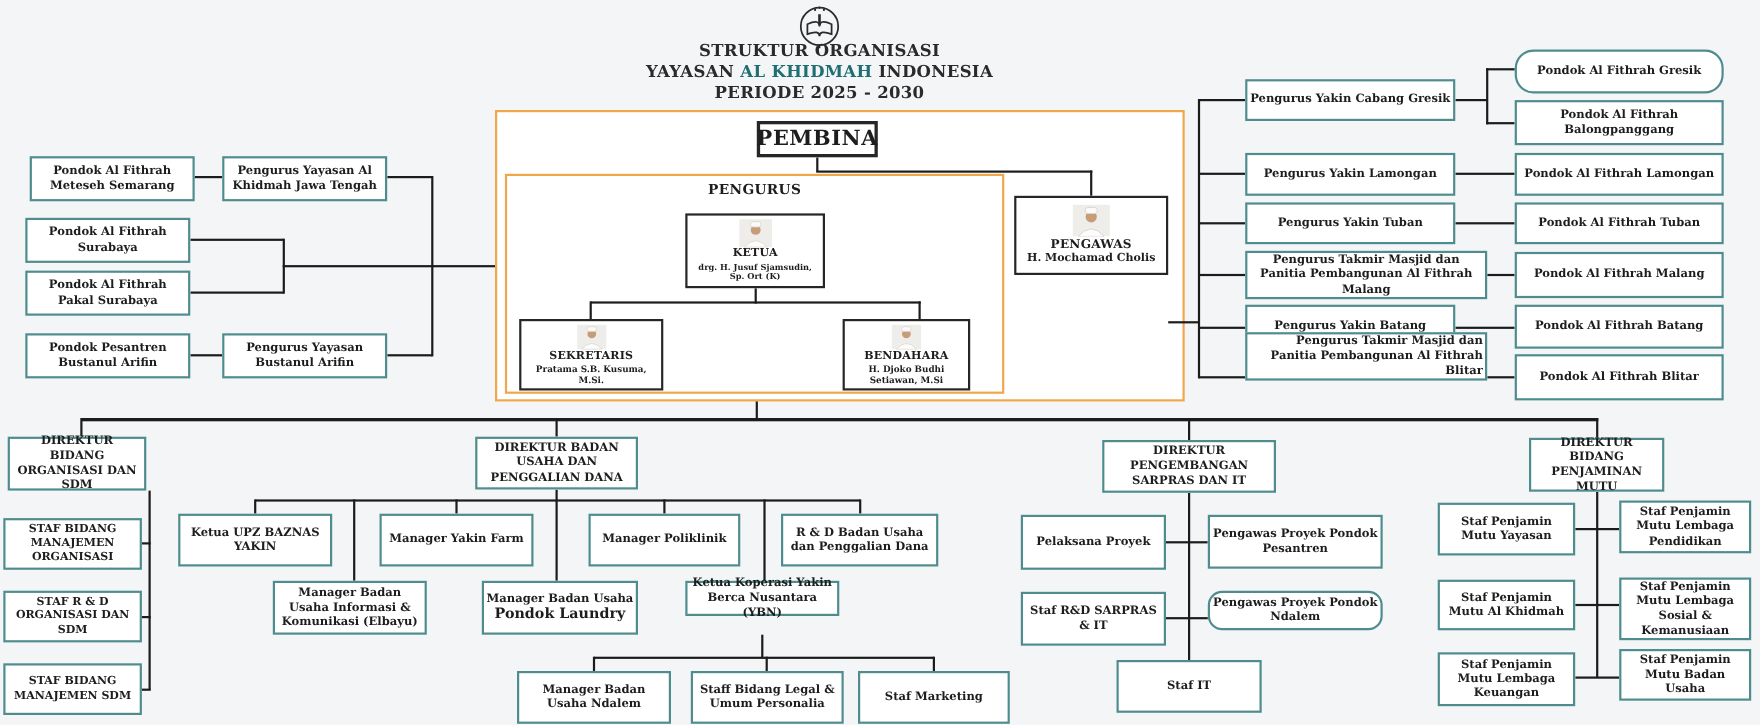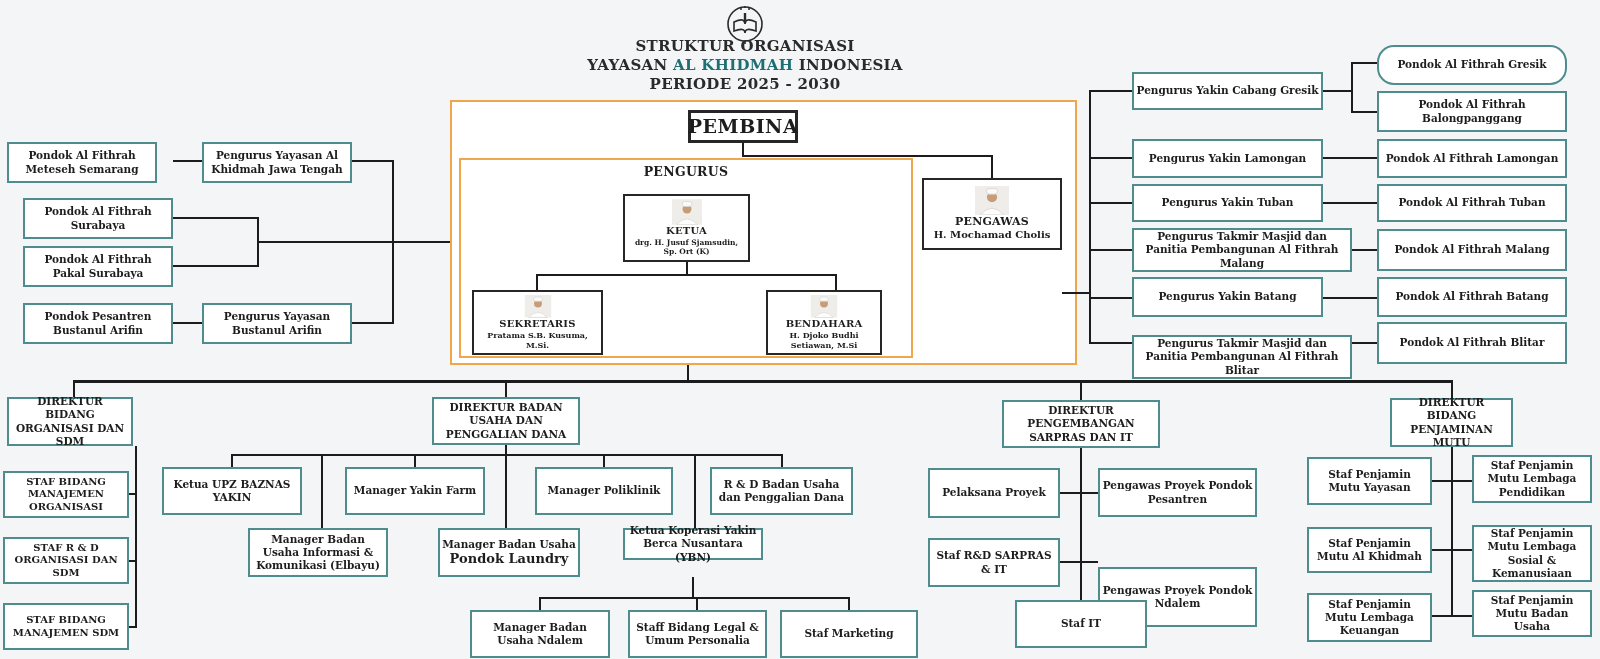--- a/index.html
+++ b/index.html
@@ -114,21 +114,21 @@
 
   <div class="ln v" style="left:1080px;top:448px;height:152px;"></div>
   <div class="ln h" style="left:1060px;top:492px;width:38px;"></div>
   <div class="ln h" style="left:1060px;top:561px;width:38px;"></div>
 
   <div class="ln v" style="left:1451px;top:447px;height:169px;"></div>
   <div class="ln h" style="left:1432px;top:480px;width:40px;"></div>
   <div class="ln h" style="left:1432px;top:549px;width:40px;"></div>
   <div class="ln h" style="left:1432px;top:615px;width:40px;"></div>
 
-  <div class="bx" style="left:7px;top:142px;width:150px;height:41px;">Pondok Al Fithrah Meteseh Semarang</div>
+  <div class="bx" style="left:27px;top:142px;width:150px;height:41px;">Pondok Al Fithrah Meteseh Semarang</div>
   <div class="bx" style="left:202px;top:142px;width:150px;height:41px;">Pengurus Yayasan Al Khidmah Jawa Tengah</div>
   <div class="bx" style="left:23px;top:198px;width:150px;height:41px;">Pondok Al Fithrah Surabaya</div>
   <div class="bx" style="left:23px;top:246px;width:150px;height:41px;">Pondok Al Fithrah Pakal Surabaya</div>
   <div class="bx" style="left:23px;top:303px;width:150px;height:41px;">Pondok Pesantren Bustanul Arifin</div>
   <div class="bx" style="left:202px;top:303px;width:150px;height:41px;">Pengurus Yayasan Bustanul Arifin</div>
 
   <div class="bx black pembina" style="left:688px;top:110px;width:110px;height:33px;">PEMBINA</div>
   <div class="penglabel" style="left:459px;top:164px;width:454px;">PENGURUS</div>
 
   <div class="bx black photo" style="left:623px;top:194px;width:127px;height:68px;">
@@ -179,21 +179,21 @@
   <div class="bx" style="left:1377px;top:45px;width:190px;height:40px;border-radius:17px;">Pondok Al Fithrah Gresik</div>
   <div class="bx" style="left:1377px;top:91px;width:190px;height:41px;">Pondok Al Fithrah Balongpanggang</div>
   <div class="bx" style="left:1132px;top:139px;width:191px;height:39px;">Pengurus Yakin Lamongan</div>
   <div class="bx" style="left:1377px;top:139px;width:190px;height:39px;">Pondok Al Fithrah Lamongan</div>
   <div class="bx" style="left:1132px;top:184px;width:191px;height:38px;">Pengurus Yakin Tuban</div>
   <div class="bx" style="left:1377px;top:184px;width:190px;height:38px;">Pondok Al Fithrah Tuban</div>
   <div class="bx" style="left:1132px;top:228px;width:220px;height:44px;">Pengurus Takmir Masjid dan Panitia Pembangunan Al Fithrah Malang</div>
   <div class="bx" style="left:1377px;top:229px;width:190px;height:42px;">Pondok  Al Fithrah Malang</div>
   <div class="bx" style="left:1132px;top:277px;width:191px;height:40px;">Pengurus Yakin Batang</div>
   <div class="bx" style="left:1377px;top:277px;width:190px;height:40px;">Pondok Al Fithrah Batang</div>
-  <div class="bx" style="left:1132px;top:335px;width:220px;height:44px;">Pengurus Takmir Masjid dan Panitia Pembangunan Al Fithrah Blitar</div>
+  <div class="bx" style="left:1132px;top:302px;width:220px;height:44px;text-align:right;">Pengurus Takmir Masjid dan Panitia Pembangunan Al Fithrah Blitar</div>
   <div class="bx" style="left:1377px;top:322px;width:190px;height:42px;">Pondok  Al Fithrah Blitar</div>
 
   <div class="bx" style="left:7px;top:397px;width:126px;height:49px;">DIREKTUR BIDANG ORGANISASI DAN SDM</div>
   <div class="bx small10" style="left:3px;top:471px;width:126px;height:47px;">STAF BIDANG MANAJEMEN ORGANISASI</div>
   <div class="bx small10" style="left:3px;top:537px;width:126px;height:47px;">STAF R &amp; D ORGANISASI DAN SDM</div>
   <div class="bx small10" style="left:3px;top:603px;width:126px;height:47px;">STAF BIDANG MANAJEMEN SDM</div>
 
   <div class="bx" style="left:432px;top:397px;width:148px;height:48px;">DIREKTUR BADAN USAHA DAN PENGGALIAN DANA</div>
   <div class="bx" style="left:162px;top:467px;width:140px;height:48px;">Ketua UPZ BAZNAS YAKIN</div>
   <div class="bx" style="left:345px;top:467px;width:140px;height:48px;">Manager Yakin Farm</div>
@@ -206,21 +206,21 @@
   </div>
   <div class="bx" style="left:623px;top:528px;width:140px;height:32px;">Ketua Koperasi Yakin Berca Nusantara (YBN)</div>
   <div class="bx" style="left:470px;top:610px;width:140px;height:48px;">Manager Badan Usaha Ndalem</div>
   <div class="bx" style="left:628px;top:610px;width:139px;height:48px;">Staff Bidang Legal &amp; Umum Personalia</div>
   <div class="bx" style="left:780px;top:610px;width:138px;height:48px;">Staf Marketing</div>
 
   <div class="bx" style="left:1002px;top:400px;width:158px;height:48px;">DIREKTUR PENGEMBANGAN SARPRAS DAN IT</div>
   <div class="bx" style="left:928px;top:468px;width:132px;height:50px;">Pelaksana Proyek</div>
   <div class="bx" style="left:1098px;top:468px;width:159px;height:49px;">Pengawas Proyek Pondok Pesantren</div>
   <div class="bx" style="left:928px;top:538px;width:132px;height:49px;">Staf R&amp;D SARPRAS &amp; IT</div>
-  <div class="bx" style="left:1098px;top:567px;width:159px;height:60px;">Pengawas Proyek Pondok Ndalem</div>
+  <div class="bx" style="left:1098px;top:537px;width:159px;height:36px;border-radius:13px;">Pengawas Proyek Pondok Ndalem</div>
   <div class="bx" style="left:1015px;top:600px;width:132px;height:48px;">Staf IT</div>
 
   <div class="bx" style="left:1390px;top:398px;width:123px;height:49px;">DIREKTUR BIDANG PENJAMINAN MUTU</div>
   <div class="bx" style="left:1307px;top:457px;width:125px;height:48px;">Staf Penjamin Mutu Yayasan</div>
   <div class="bx" style="left:1472px;top:455px;width:120px;height:48px;">Staf Penjamin Mutu Lembaga Pendidikan</div>
   <div class="bx" style="left:1307px;top:527px;width:125px;height:46px;">Staf Penjamin Mutu Al Khidmah</div>
   <div class="bx" style="left:1472px;top:525px;width:120px;height:57px;">Staf Penjamin Mutu Lembaga Sosial &amp; Kemanusiaan</div>
   <div class="bx" style="left:1307px;top:593px;width:125px;height:49px;">Staf Penjamin Mutu Lembaga Keuangan</div>
   <div class="bx" style="left:1472px;top:590px;width:120px;height:47px;">Staf Penjamin Mutu Badan Usaha</div>
 

